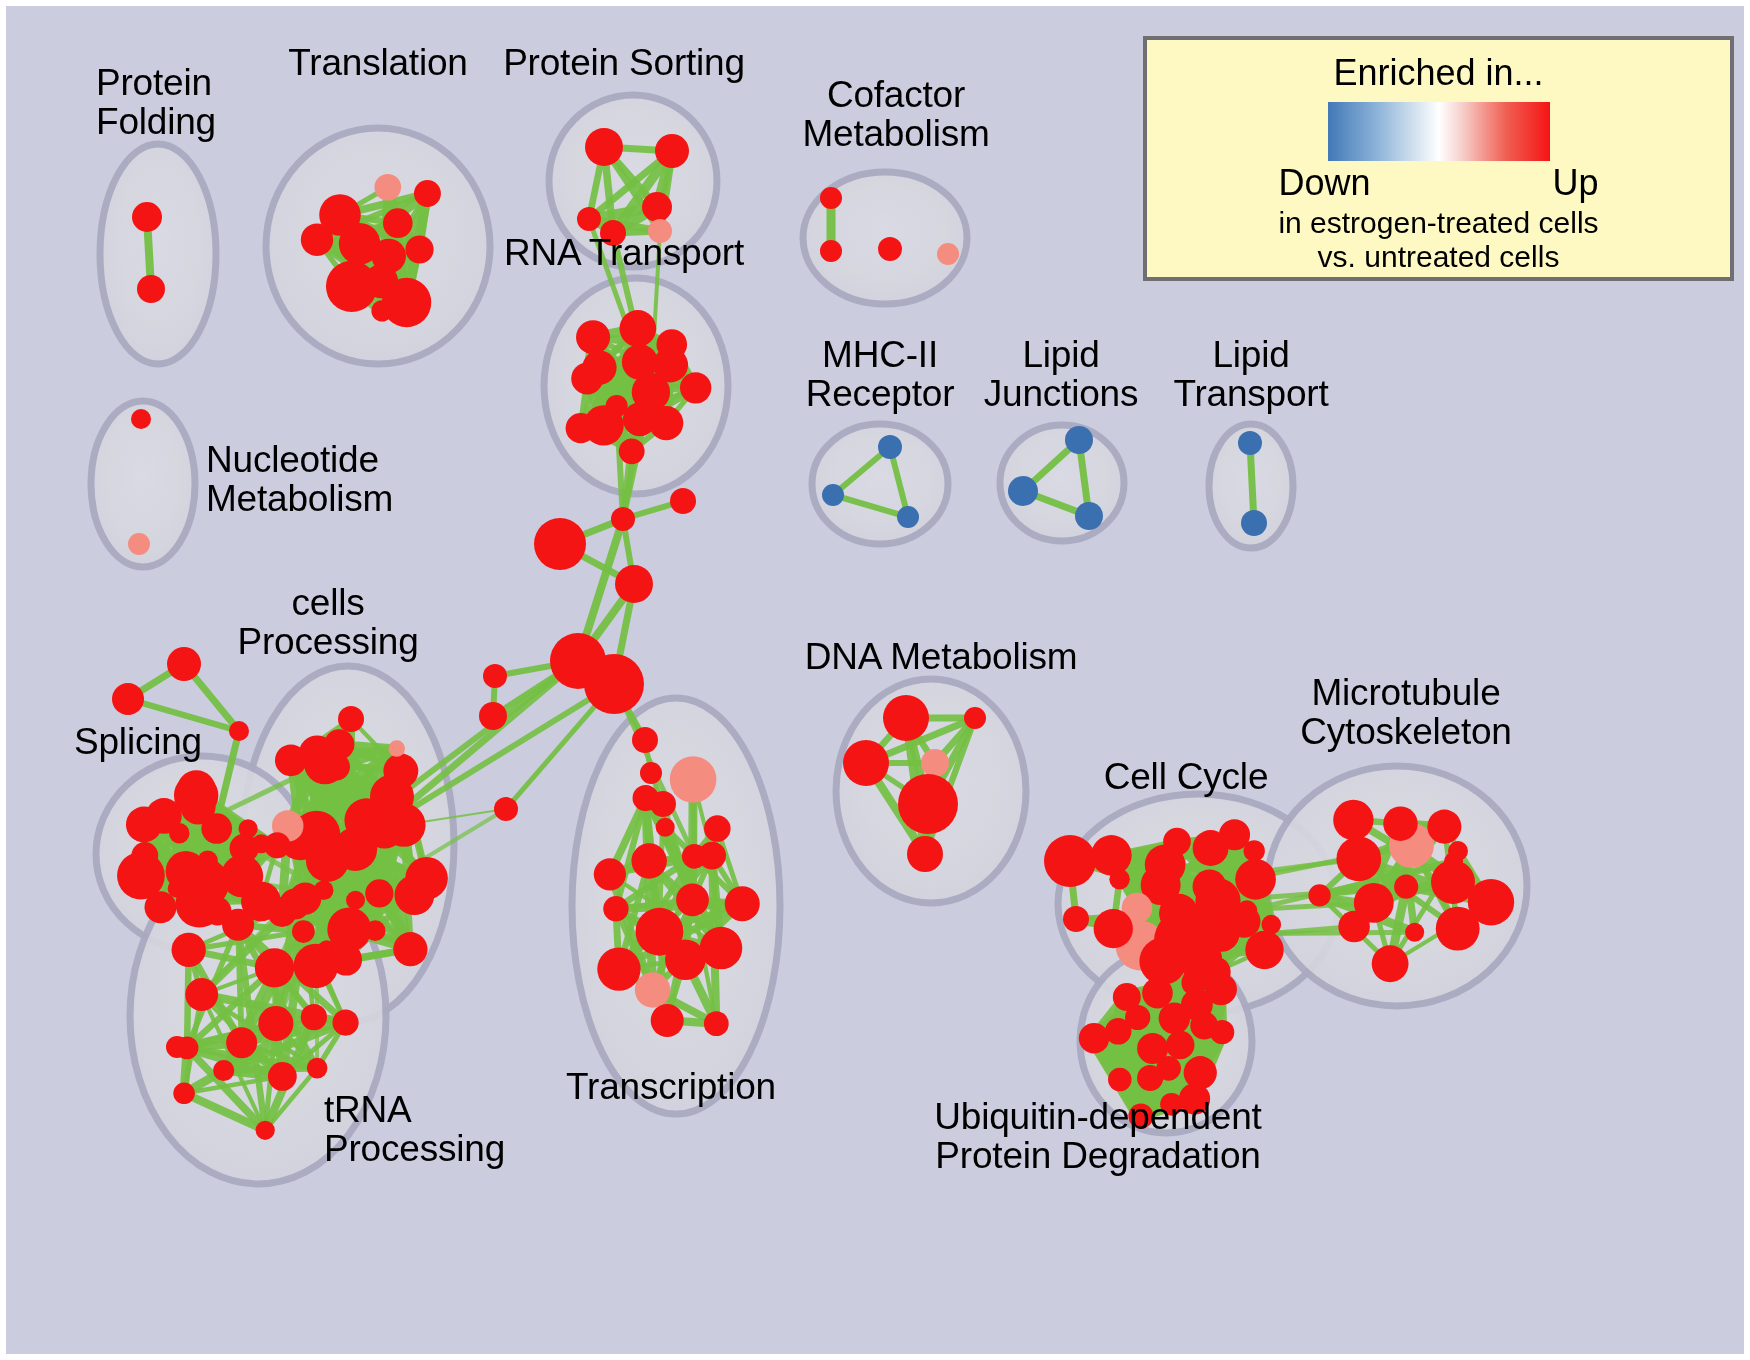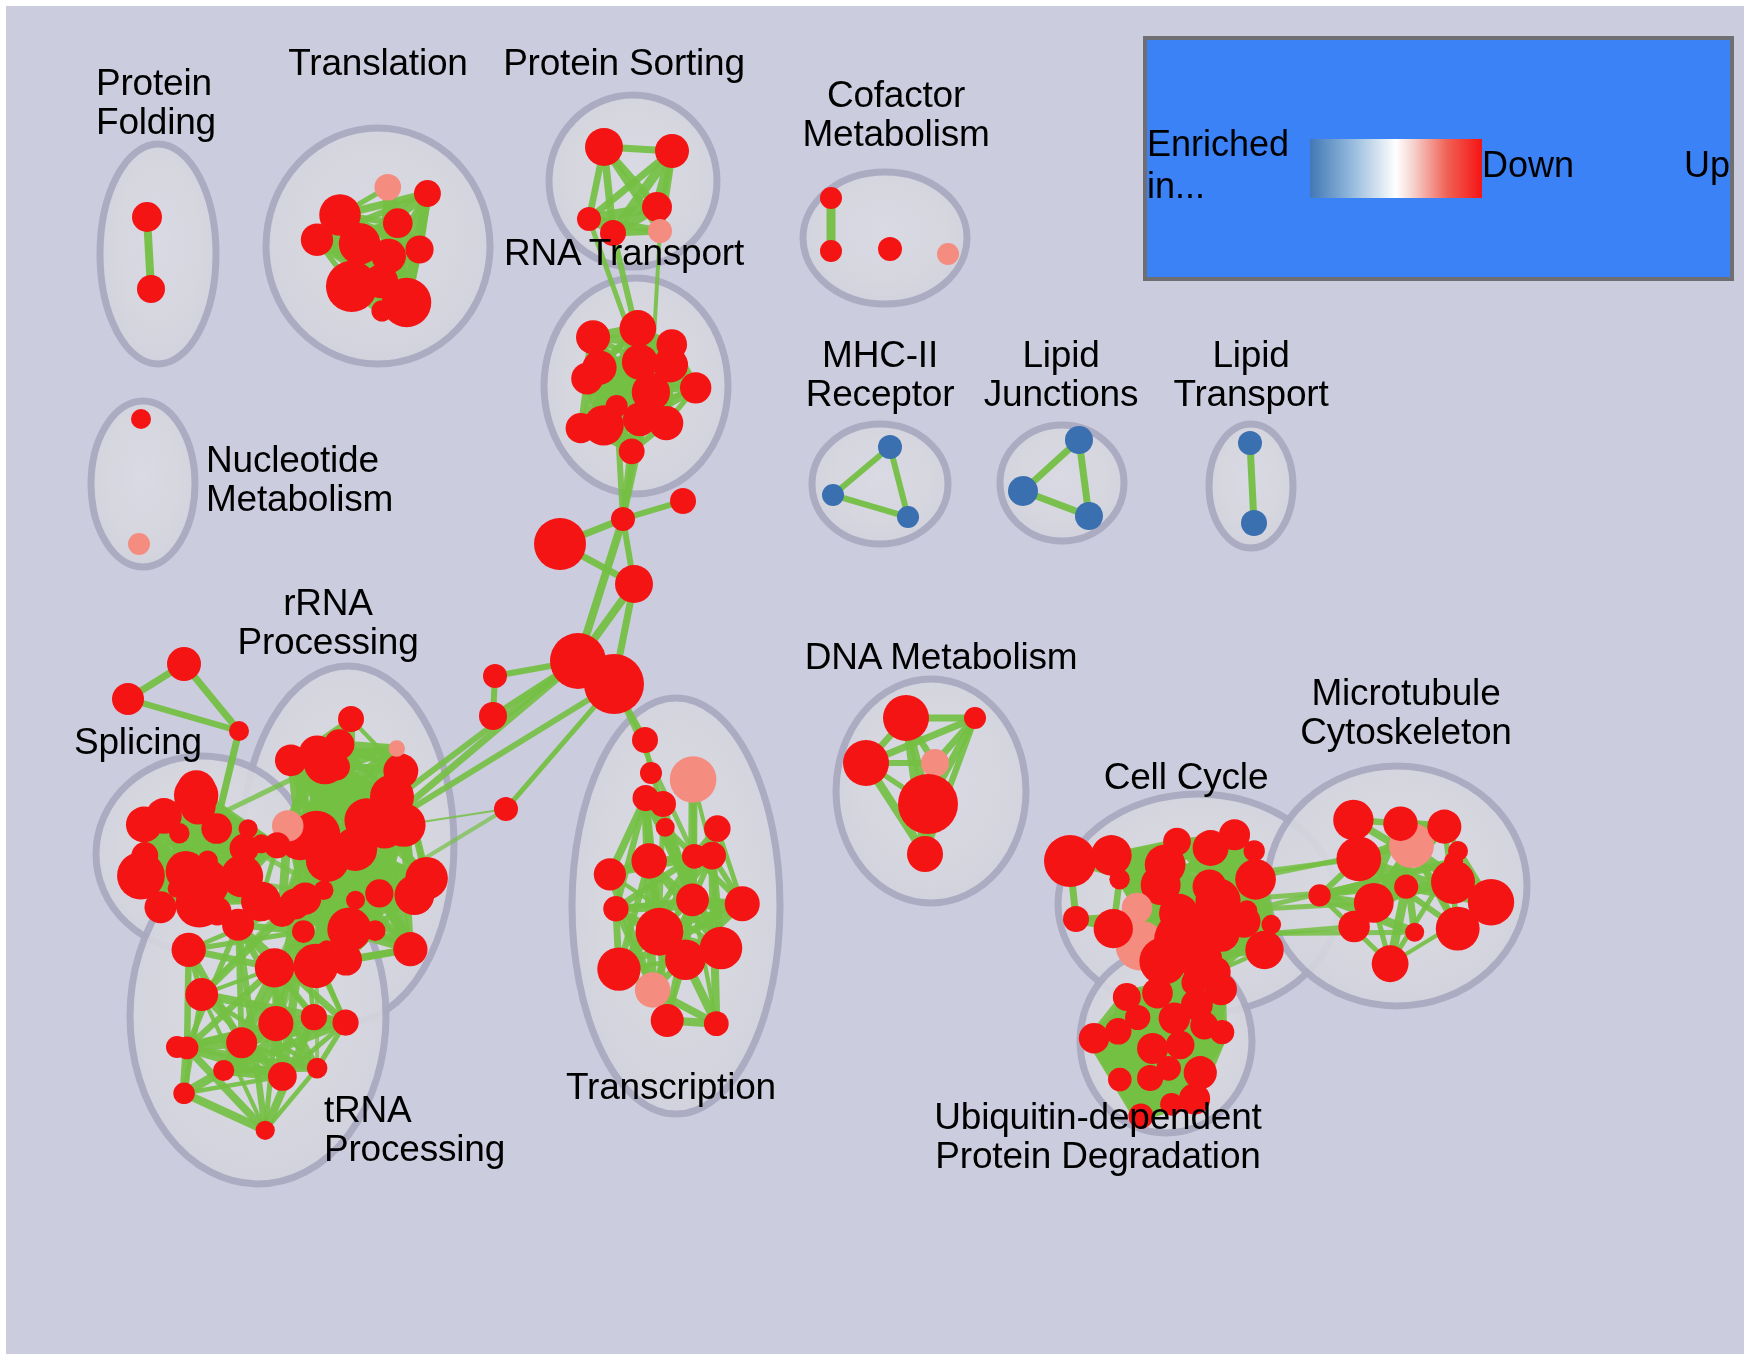--- a/index.html
+++ b/index.html
@@ -28,24 +28,24 @@
     pointer-events:none;
   }
   .clabel.c{text-align:center;transform:translateX(-50%);}
   .clabel.l{text-align:left;}
 
   
   #legend{
     position:absolute;
     left:1137px;top:30px;
     width:591px;height:245px;
-    background:#3b82f6;
+    background:#fef9c3;
     border:4px solid #6e6e73;
     box-sizing:border-box;
-    display:flex;flex-direction:row;
+    display:flex;flex-direction:column;
     align-items:center;
     padding-top:12px;
   }
   #legend .ltitle{font-size:36px;color:#000;}
   #legend .bar{
     width:222px;height:59px;margin-top:8px;
     background:linear-gradient(to right,#4278b6 0%,#8cb3d9 22%,#d6e4f0 40%,#ffffff 50%,#f6d2cd 60%,#f06054 80%,#f51414 100%);
   }
   #legend .ends{
     width:320px;display:flex;justify-content:space-between;
@@ -1489,36 +1489,40 @@
       <div class="clabel c" style="left: 890px; top: 70px;">Cofactor
 Metabolism</div>
       <div class="clabel l" style="left: 200px; top: 435px;">Nucleotide
 Metabolism</div>
       <div class="clabel c" style="left: 874px; top: 330px;">MHC-II
 Receptor</div>
       <div class="clabel c" style="left: 1055px; top: 330px;">Lipid
 Junctions</div>
       <div class="clabel c" style="left: 1245px; top: 330px;">Lipid
 Transport</div>
-      <div class="clabel c" style="left: 322px; top: 578px;">rRNA
+      <div class="clabel c" style="left: 322px; top: 578px;">cells
 Processing</div>
       <div class="clabel l" style="left: 68px; top: 717px;">Splicing</div>
       <div class="clabel l" style="left: 318px; top: 1085px;">tRNA
 Processing</div>
       <div class="clabel c" style="left: 665px; top: 1062px;">Transcription</div>
       <div class="clabel c" style="left: 935px; top: 632px;">DNA Metabolism</div>
       <div class="clabel c" style="left: 1180px; top: 752px;">Cell Cycle</div>
       <div class="clabel c" style="left: 1400px; top: 668px;">Microtubule
 Cytoskeleton</div>
       <div class="clabel c" style="left: 1092px; top: 1092px;">Ubiquitin-dependent
 Protein Degradation</div>
     </div>
 
   <div id="legend">
     <div class="ltitle">Enriched in...</div>
     <div class="bar"></div>
     <div class="ends">
       <span>Down</span>
       <span>Up</span>
     </div>
+    <div class="sub">
+      <div>in estrogen-treated cells</div>
+      <div>vs. untreated cells</div>
+    </div>
   </div>
 
 </div>
 
 </body></html>

